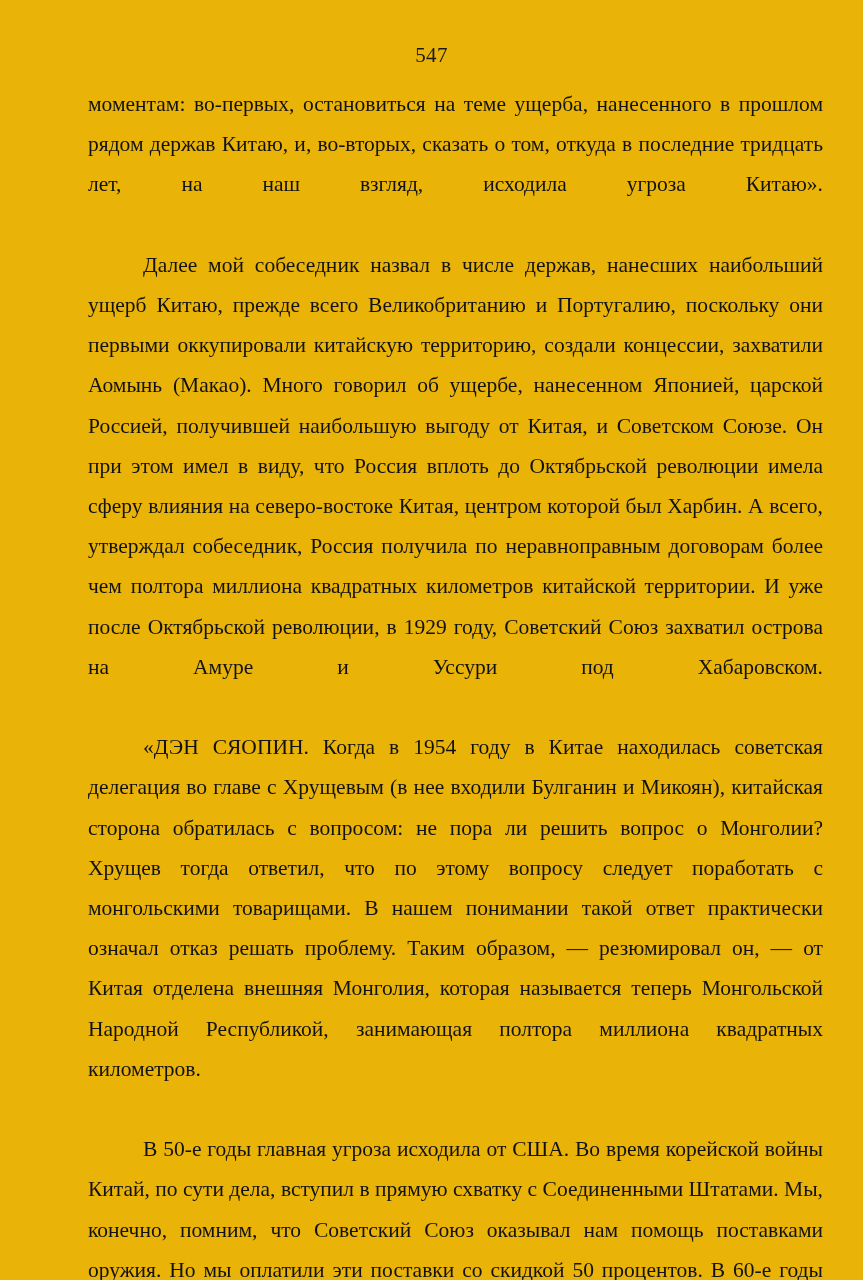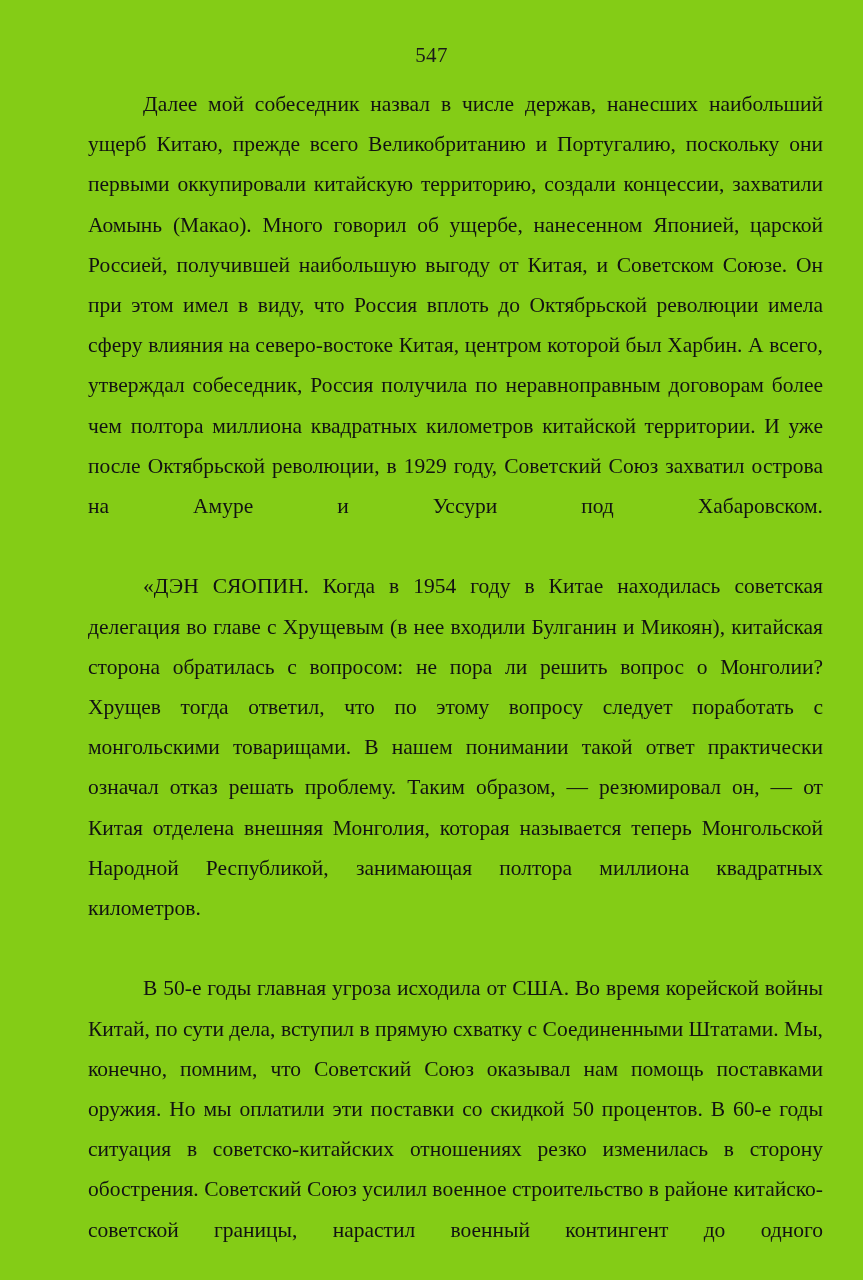--- a/index.html
+++ b/index.html
@@ -4,21 +4,21 @@
 <style>
   html, body {
     margin: 0;
     padding: 0;
     background: #ffffff;
   }
   .page {
     position: relative;
     width: 863px;
     height: 1280px;
-    background: #84cc16;
+    background: #eab308;
     overflow: hidden;
     font-family: "Liberation Serif", "DejaVu Serif", serif;
     color: #111111;
   }
   .page-number {
     position: absolute;
     top: 42px;
     left: 0;
     width: 863px;
     text-align: center;
@@ -56,18 +56,19 @@
   }
 </style>
 </head>
 <body>
 
 <div class="page">
 
   <div class="page-number">547</div>
 
   <div class="body-text">
+    <p class="para no-indent">моментам: во-первых, остановиться на теме ущерба, нанесенного в прошлом рядом держав Китаю, и, во-вторых, сказать о том, откуда в последние тридцать лет, на наш взгляд, исходила угроза Китаю».</p>
     <p class="para">Далее мой собеседник назвал в числе держав, нанесших наибольший ущерб Китаю, прежде всего Великобританию и Португалию, поскольку они первыми оккупировали китайскую территорию, создали концессии, захватили Аомынь (Макао). Много говорил об ущербе, нанесенном Японией, царской Россией, получившей наибольшую выгоду от Китая, и Советском Союзе. Он при этом имел в виду, что Россия вплоть до Октябрьской революции имела сферу влияния на северо-востоке Китая, центром которой был Харбин. А всего, утверждал собеседник, Россия получила по неравноправным договорам более чем полтора миллиона квадратных километров китайской территории. И уже после Октябрьской революции, в 1929 году, Советский Союз захватил острова на Амуре и Уссури под Хабаровском.</p>
     <p class="para">«ДЭН СЯОПИН. Когда в 1954 году в Китае находилась советская делегация во главе с Хрущевым (в нее входили Булганин и Микоян), китайская сторона обратилась с вопросом: не пора ли решить вопрос о Монголии? Хрущев тогда ответил, что по этому вопросу следует поработать с монгольскими товарищами. В нашем понимании такой ответ практически означал отказ решать проблему. Таким образом, — резюмировал он, — от Китая отделена внешняя Монголия, которая называется теперь Монгольской Народной Республикой, занимающая полтора миллиона квадратных километров.</p>
     <p class="para">В 50-е годы главная угроза исходила от США. Во время корейской войны Китай, по сути дела, вступил в прямую схватку с Соединенными Штатами. Мы, конечно, помним, что Советский Союз оказывал нам помощь поставками оружия. Но мы оплатили эти поставки со скидкой 50 процентов. В 60-е годы ситуация в советско-китайских отношениях резко изменилась в сторону обострения. Советский Союз усилил военное строительство в районе китайско-советской границы, нарастил военный контингент до одного</p>
   </div>
 
 </div>
 
 </body></html>

